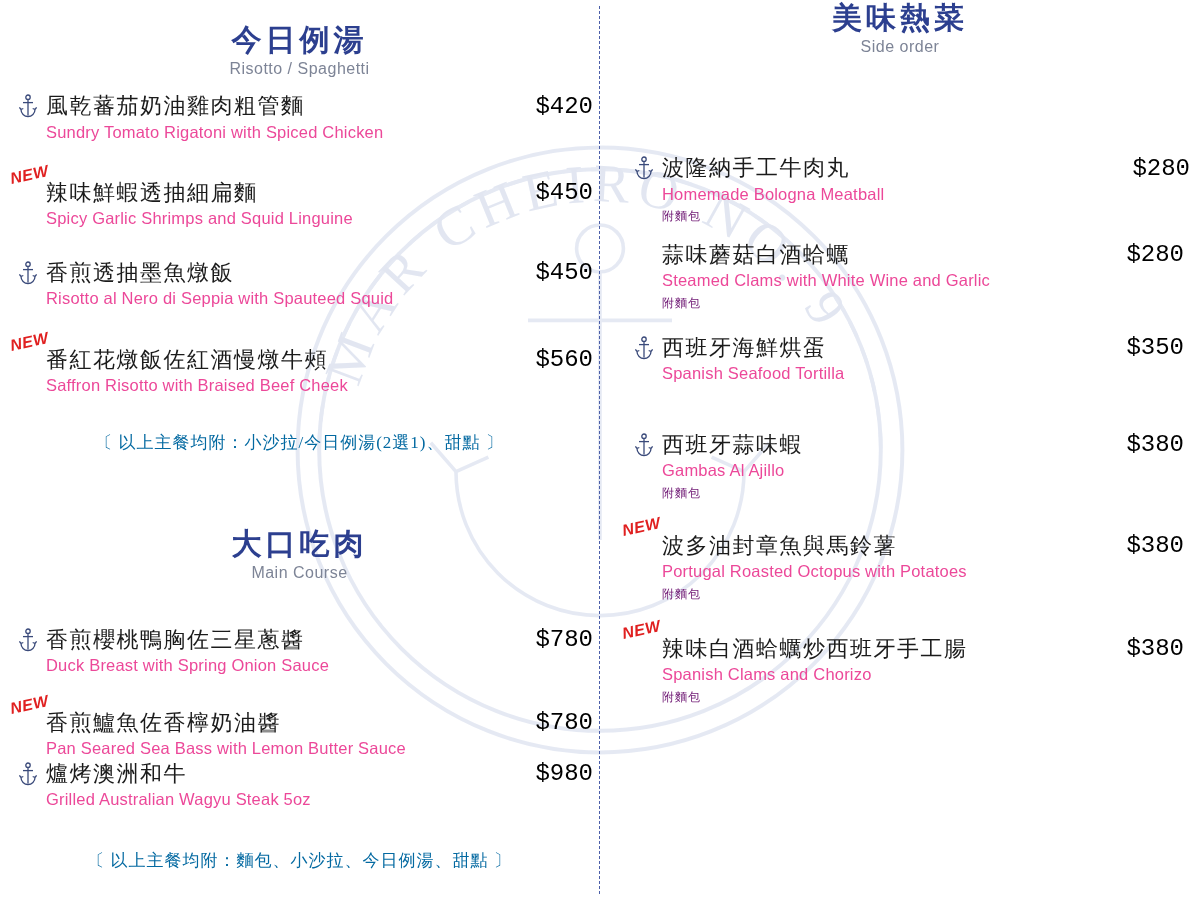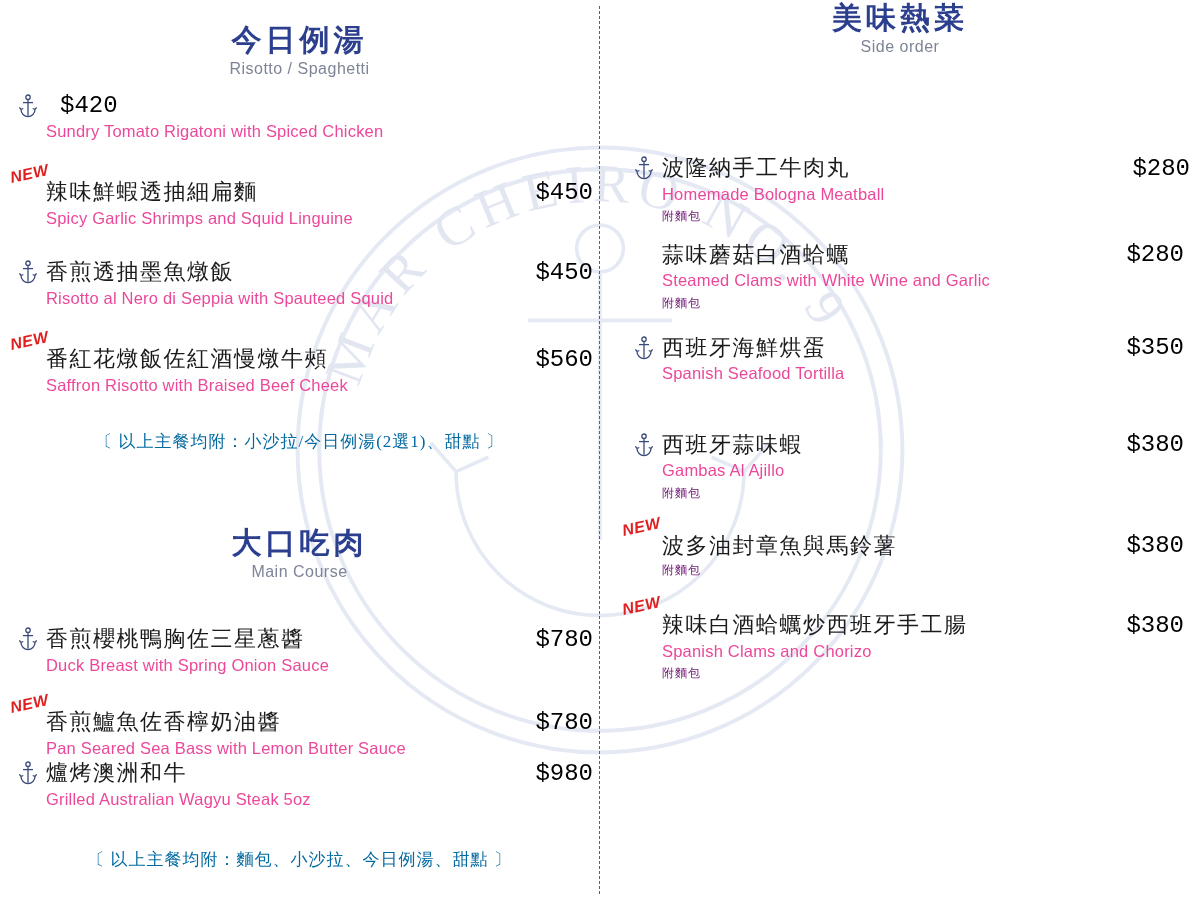--- a/index.html
+++ b/index.html
@@ -188,20 +188,21 @@
               <circle cx="10" cy="3.2" r="2.2"></circle>
               <path d="M10 5.6 v16"></path>
               <path d="M5 8.6 h10"></path>
               <path d="M3 15.5 a7 7 0 0 0 14 0"></path>
               <path d="M3 15.5 l-1.6 -2.1 M3 15.5 l2.3 -1"></path>
               <path d="M17 15.5 l1.6 -2.1 M17 15.5 l-2.3 -1"></path>
             </g>
           </svg>
       </span>
       <div class="row">
+        <div class="zh">風乾蕃茄奶油雞肉粗管麵</div>
         <div class="price">$420</div>
       </div>
       <div class="en">Sundry Tomato Rigatoni with Spiced Chicken</div>
     </div>
 
     <div class="item" style="margin-top:36px;">
       <span class="new-badge">NEW</span>
       <div class="row">
         <div class="zh">辣味鮮蝦透抽細扁麵</div>
         <div class="price">$450</div>
@@ -374,20 +375,21 @@
       <div class="en">Gambas Al Ajillo</div>
       <div class="sub">附麵包</div>
     </div>
 
     <div class="item" style="margin-top:30px; padding-left:62px; padding-right:16px;">
       <span class="new-badge" style="left:22px; top:-14px;">NEW</span>
       <div class="row">
         <div class="zh">波多油封章魚與馬鈴薯</div>
         <div class="price">$380</div>
       </div>
+      <div class="en">Portugal Roasted Octopus with Potatoes</div>
       <div class="sub">附麵包</div>
     </div>
 
     <div class="item" style="margin-top:32px; padding-left:62px; padding-right:16px;">
       <span class="new-badge" style="left:22px; top:-14px;">NEW</span>
       <div class="row">
         <div class="zh">辣味白酒蛤蠣炒西班牙手工腸</div>
         <div class="price">$380</div>
       </div>
       <div class="en">Spanish Clams and Chorizo</div>

